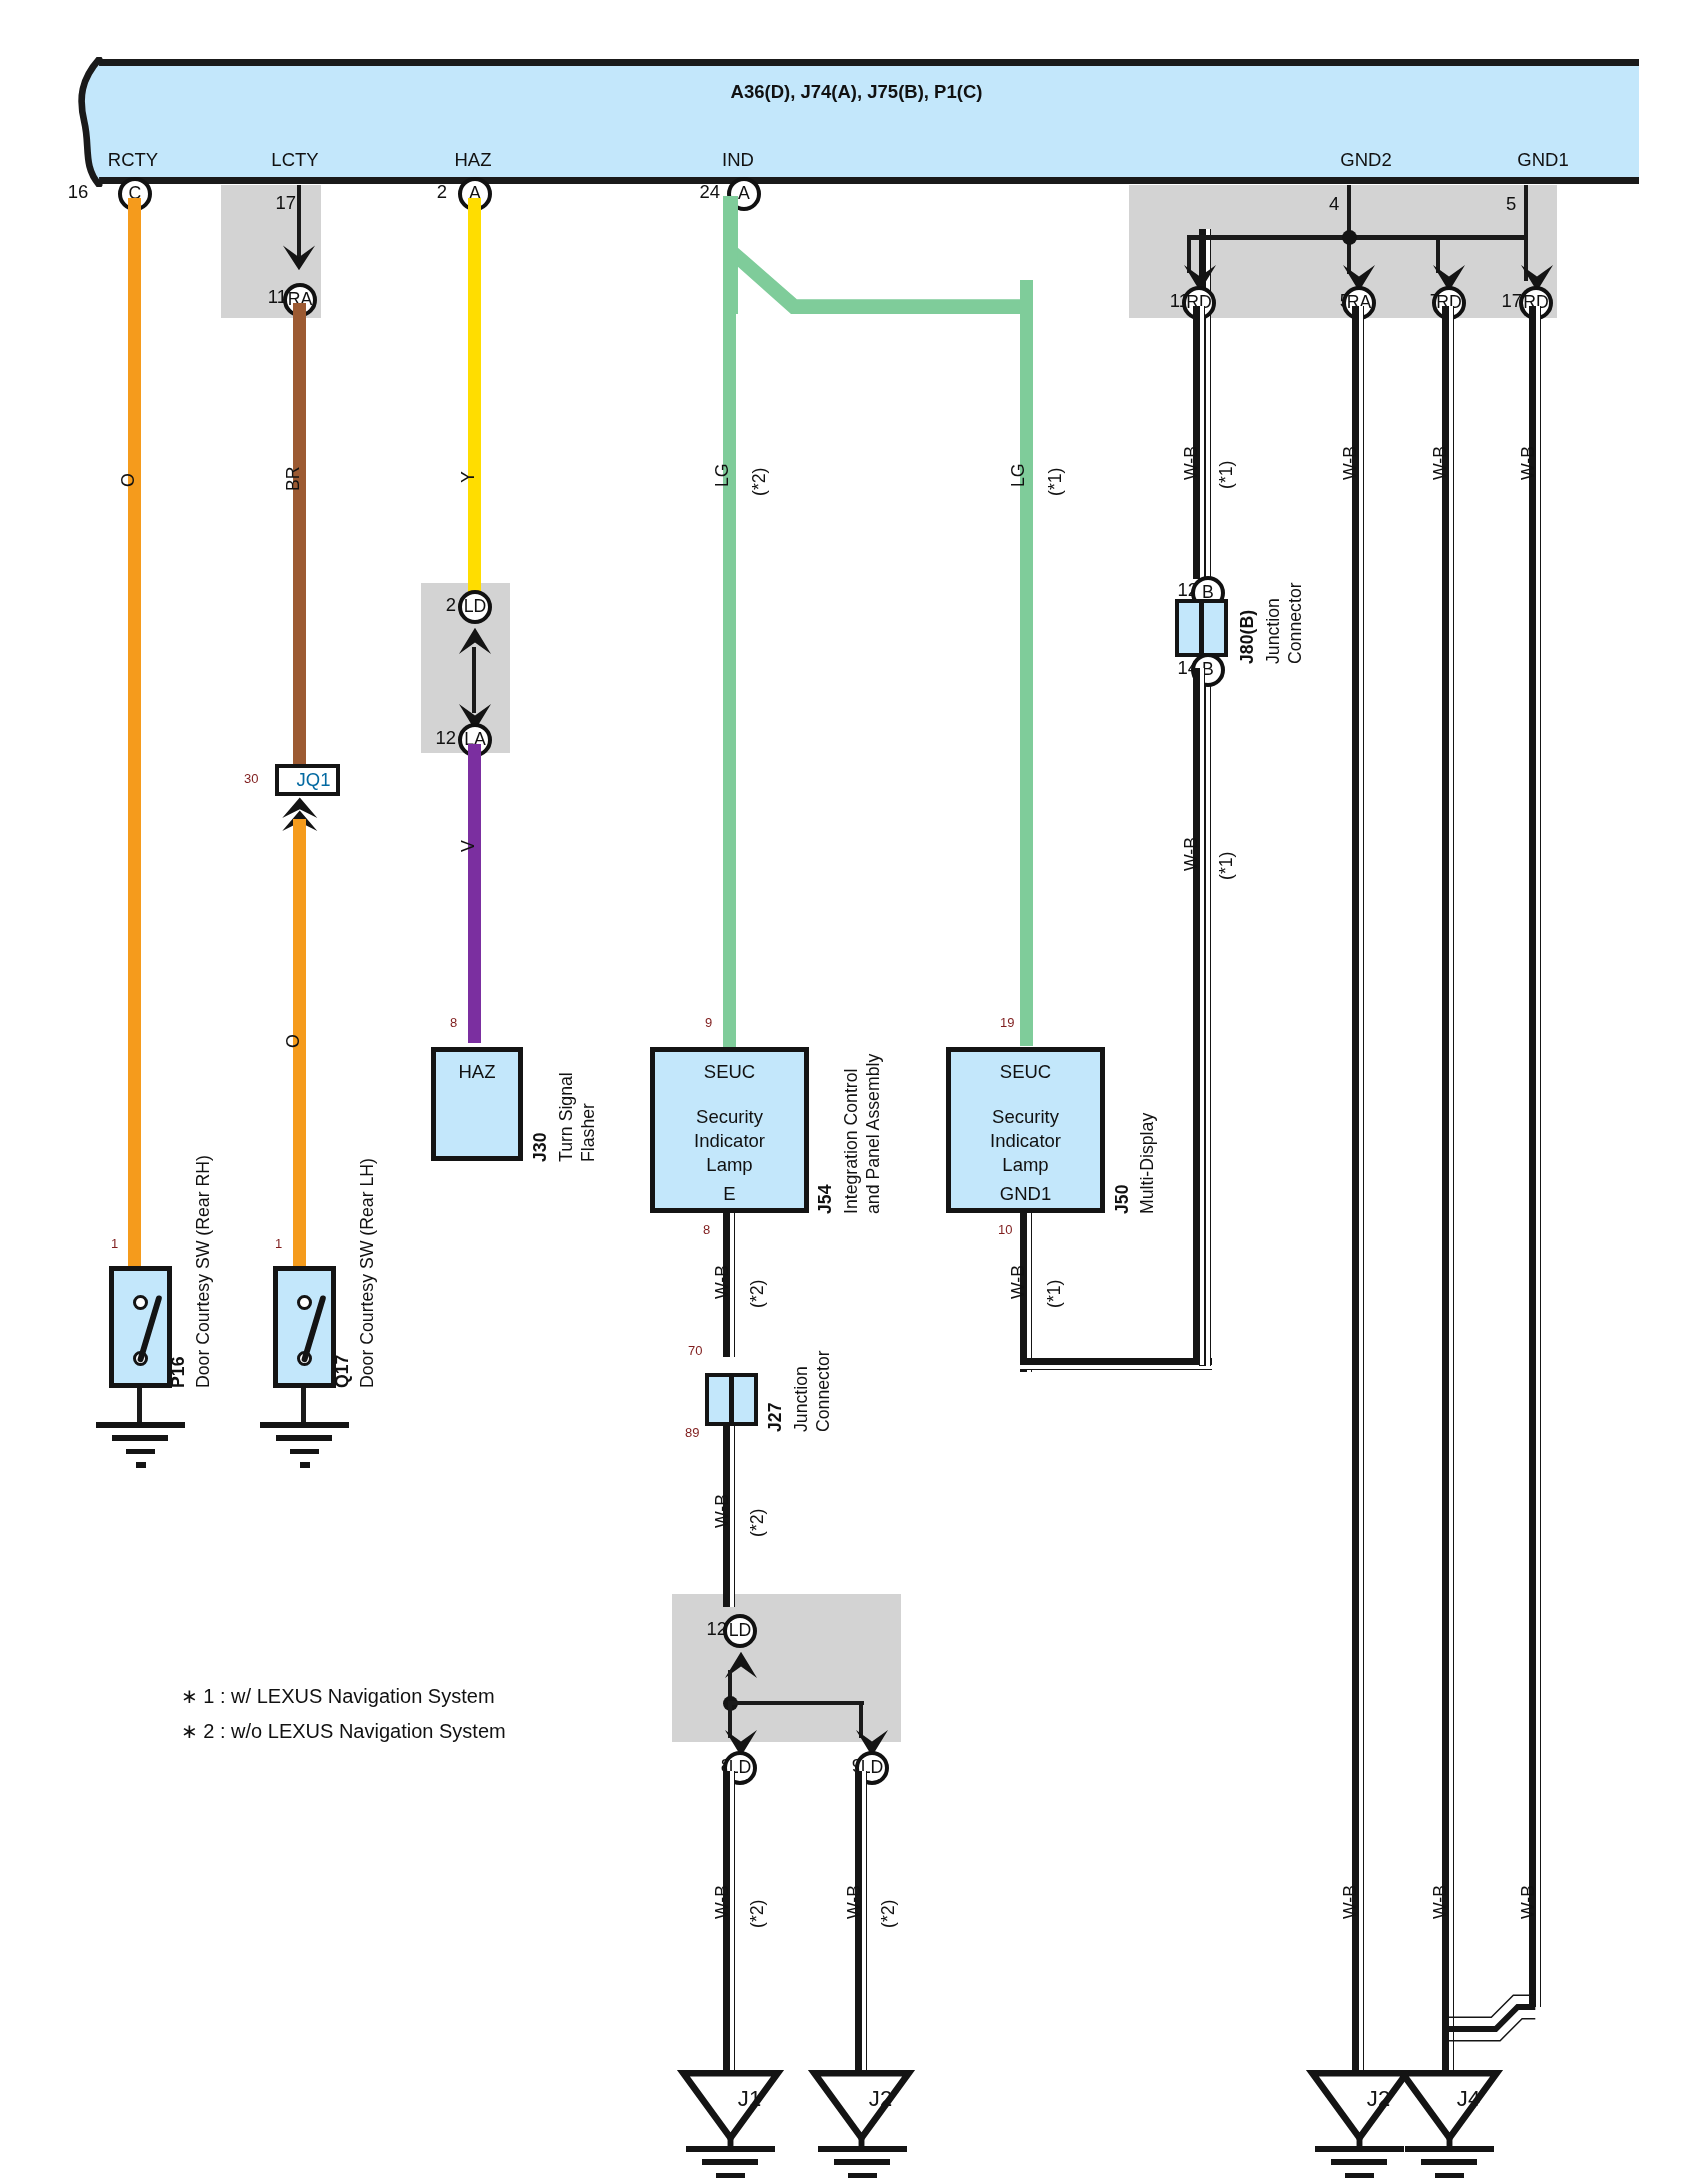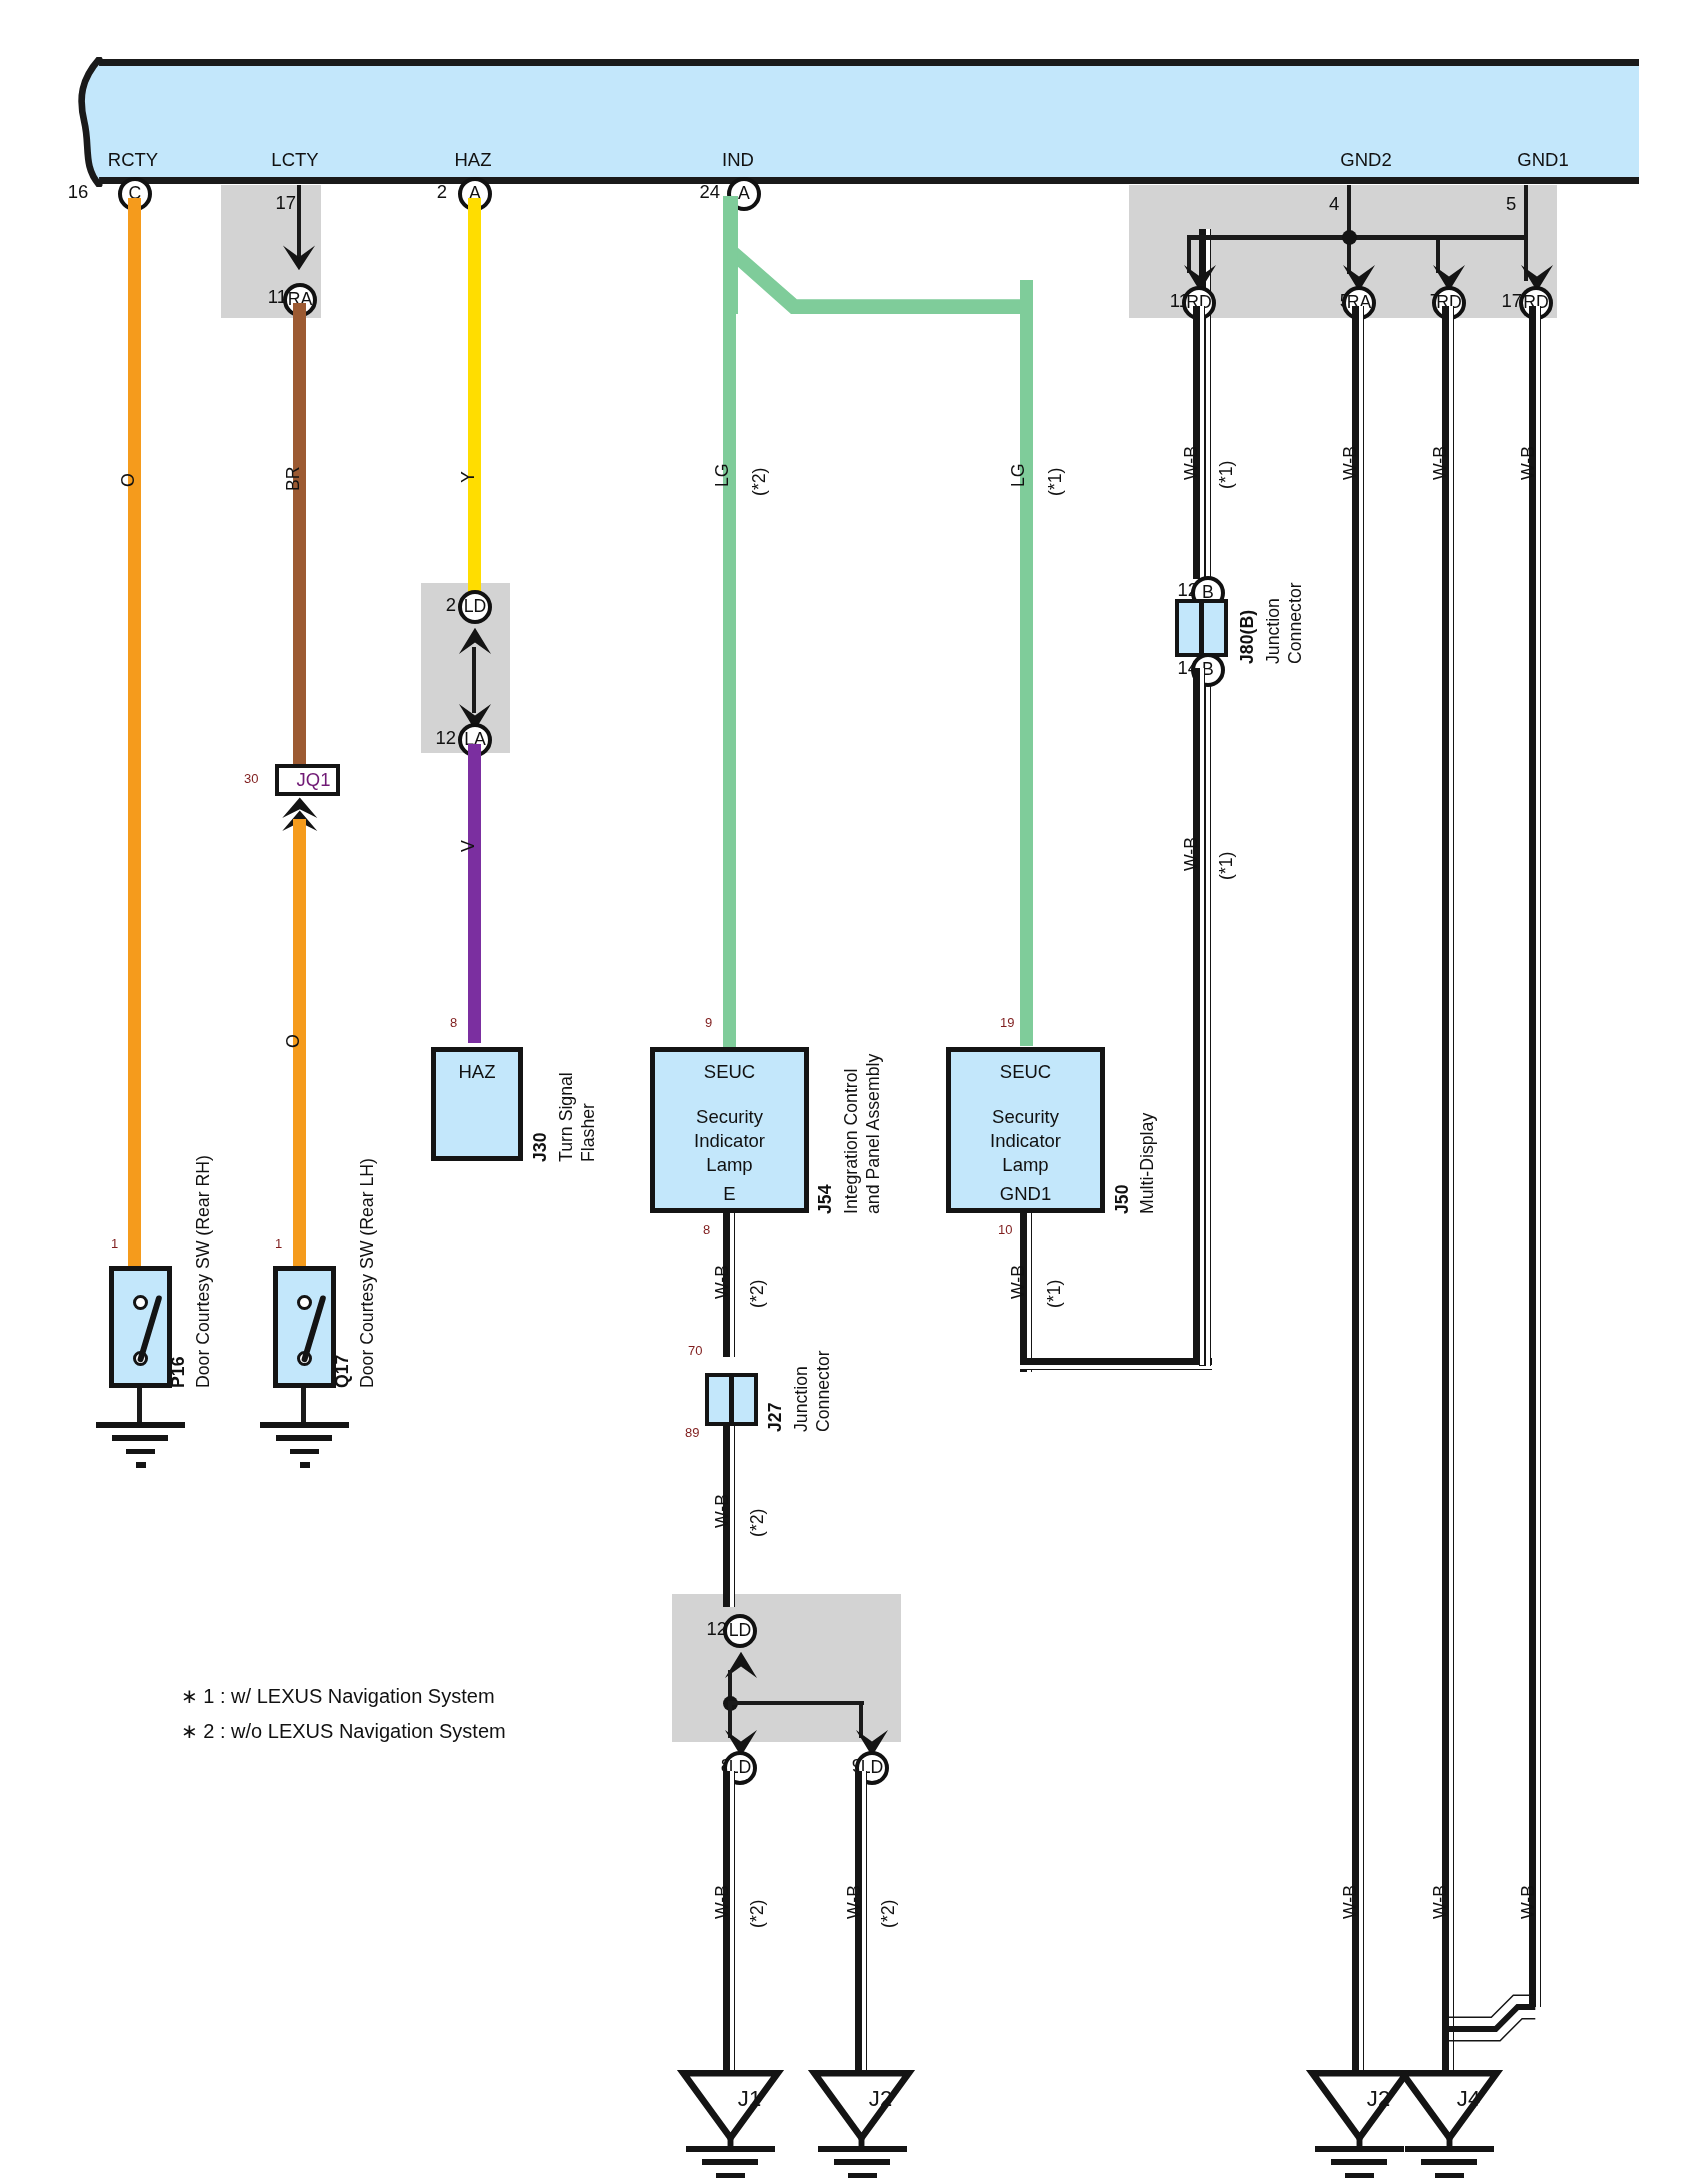--- a/index.html
+++ b/index.html
@@ -58,34 +58,35 @@
   
   .gnd{position:absolute;}
   .gnd .b1{position:absolute;left:0;top:0;width:89px;height:5.9px;background:#141414;}
   .gnd .b2{position:absolute;left:16px;top:13.3px;width:56px;height:5.9px;background:#141414;}
   .gnd .b3{position:absolute;left:29.5px;top:26.6px;width:29.5px;height:5.9px;background:#141414;}
   .gnd .b4{position:absolute;left:40px;top:40px;width:10.3px;height:5.9px;background:#141414;}
   .legend{position:absolute;font-size:20px;color:#111;line-height:1.75;}
   .swbox{position:absolute;background:#c3e7fb;border:5.2px solid #141414;box-sizing:border-box;}
   .swdot{position:absolute;width:14.8px;height:14.8px;border-radius:50%;border:3.7px solid #141414;background:#fff;box-sizing:border-box;}
   .jq1{position:absolute;background:#fff;border:4.4px solid #141414;box-sizing:border-box;
-     font-size:18.5px;text-align:center;color:#701a75;padding-left:12px;}
+     font-size:18.5px;text-align:center;color:#0369a1;padding-left:12px;}
 </style>
 </head>
 <body>
 
 <div id="page">
 
   <div id="ecu">
     <div class="fill"></div>
     <div class="topline"></div>
     <div class="botline"></div>
     <svg class="wave" width="29.5" height="130" viewBox="0 0 40 176">
       <path d="M34 3 C 10 30, 6 55, 14 88 C 22 121, 12 148, 34 173" fill="#c3e7fb" stroke="#1a1a1a" stroke-width="9" stroke-linecap="round"></path>
     </svg>
+    <div id="ecu-title">A36(D), J74(A), J75(B), P1(C)</div>
   </div>
 
   <div class="pinname" style="left:59px;top:149px;">RCTY</div>
   <div class="pinname" style="left:221px;top:149px;">LCTY</div>
   <div class="pinname" style="left:399px;top:149px;">HAZ</div>
   <div class="pinname" style="left:664px;top:149px;">IND</div>
   <div class="pinname" style="left:1292px;top:149px;">GND2</div>
   <div class="pinname" style="left:1469px;top:149px;">GND1</div>
 
   <div class="shade" style="left:221px;top:185px;width:100px;height:133px;"></div>

